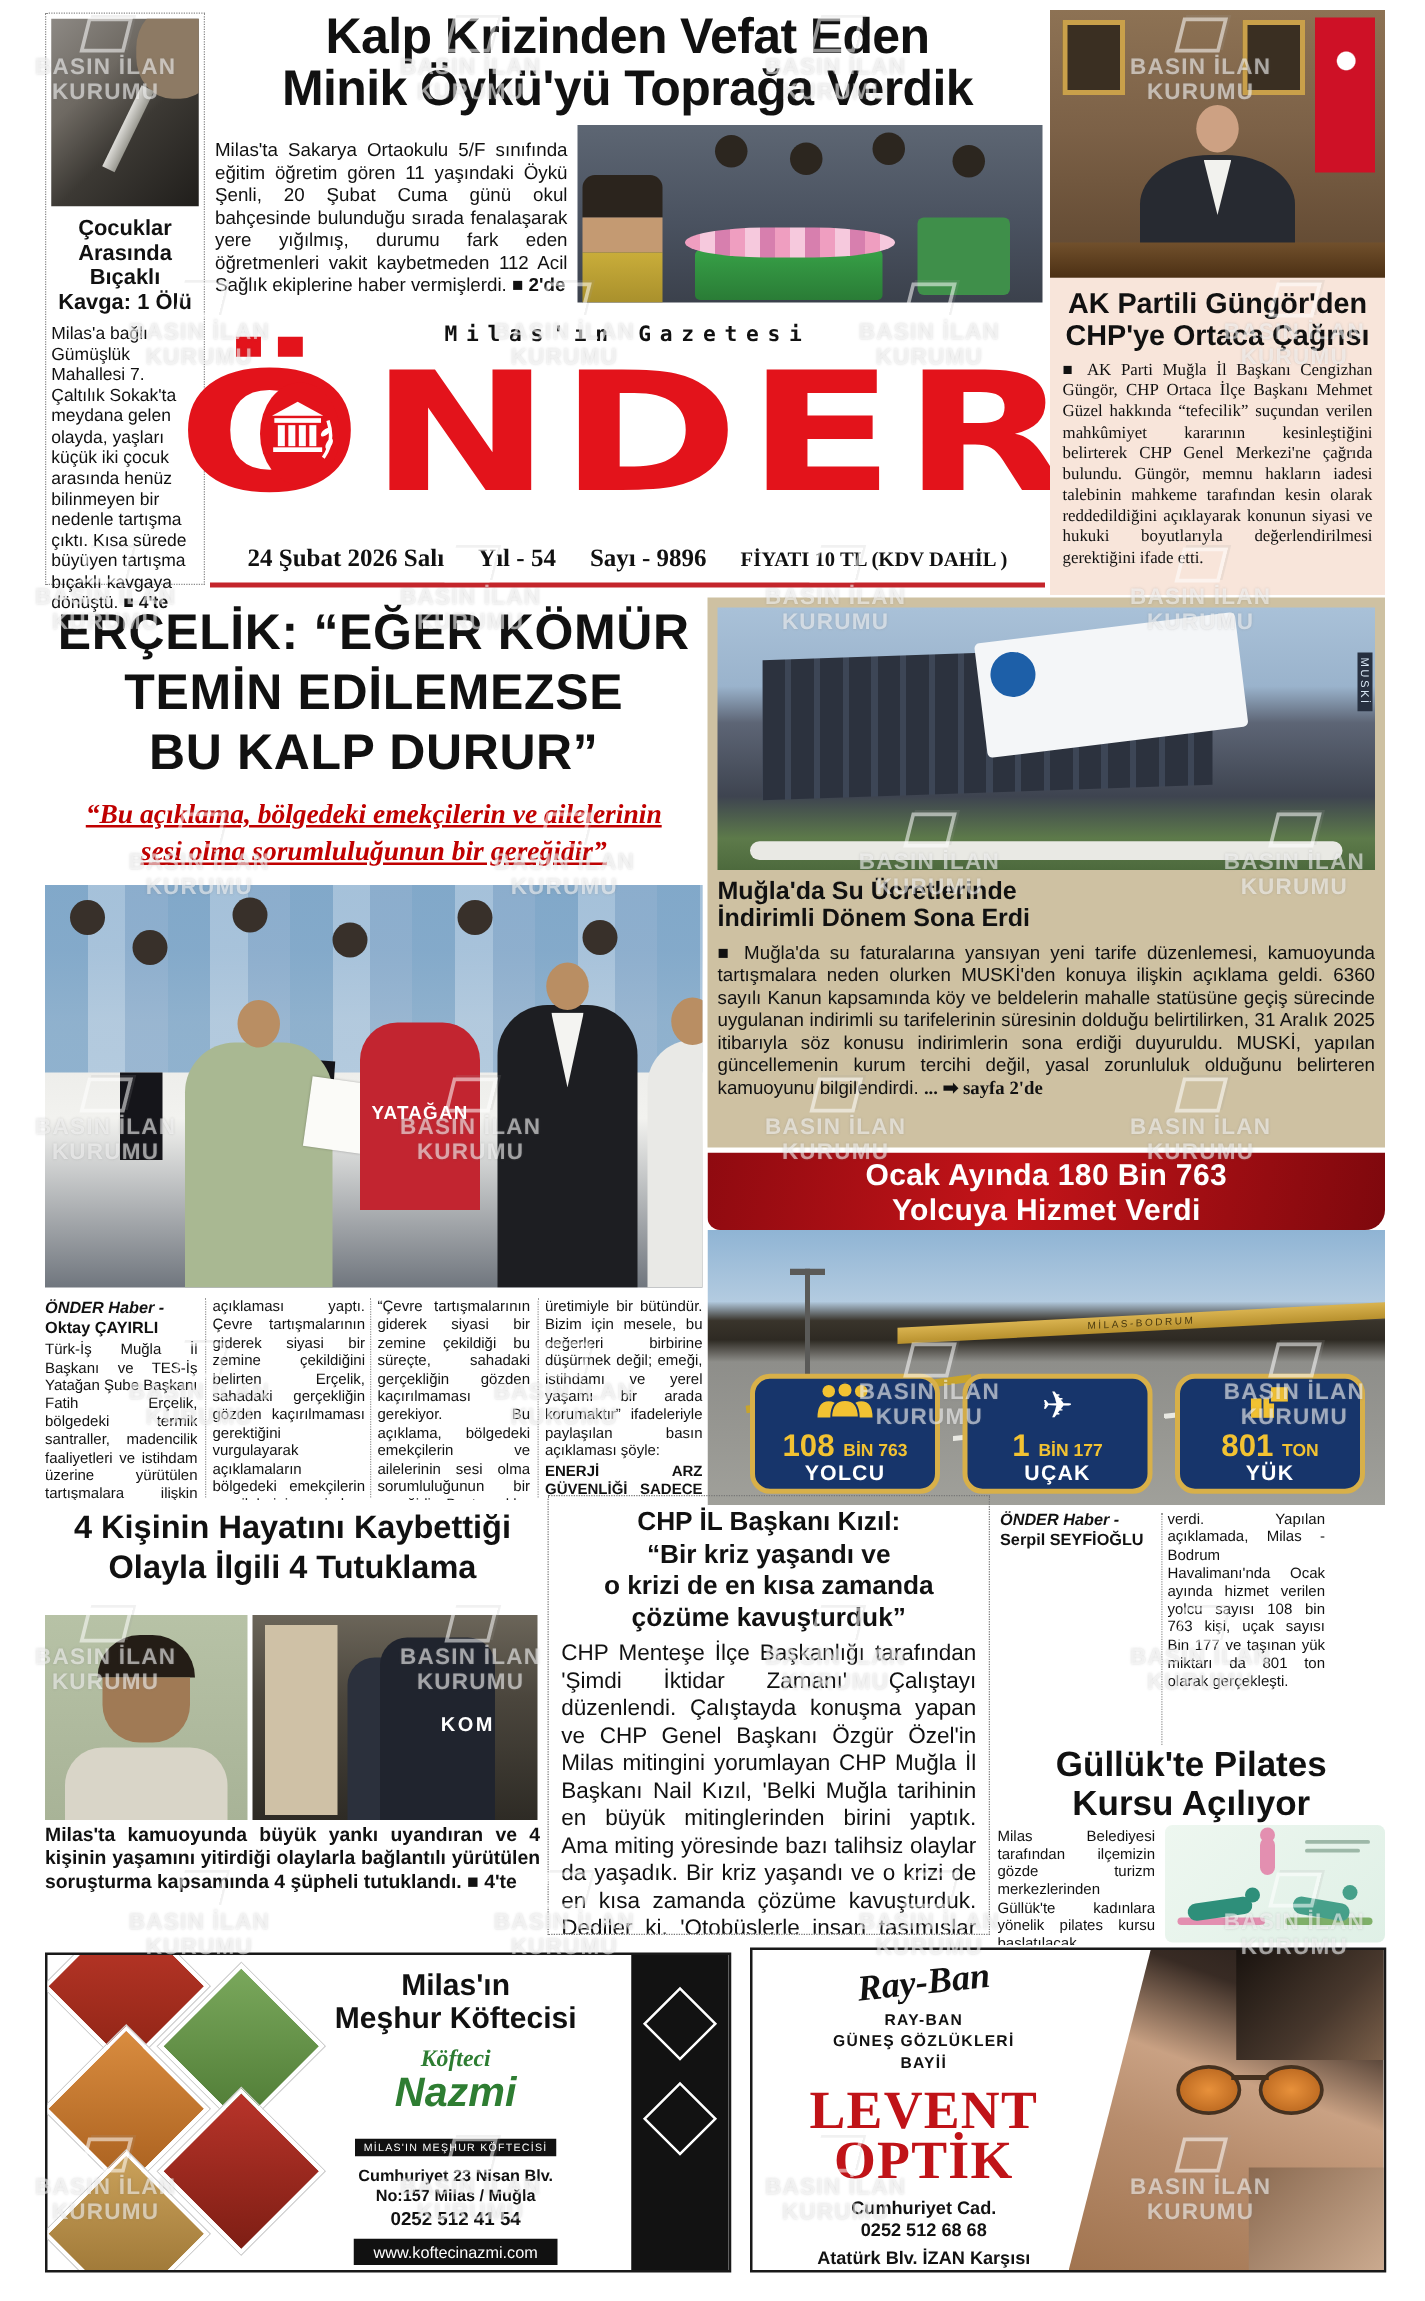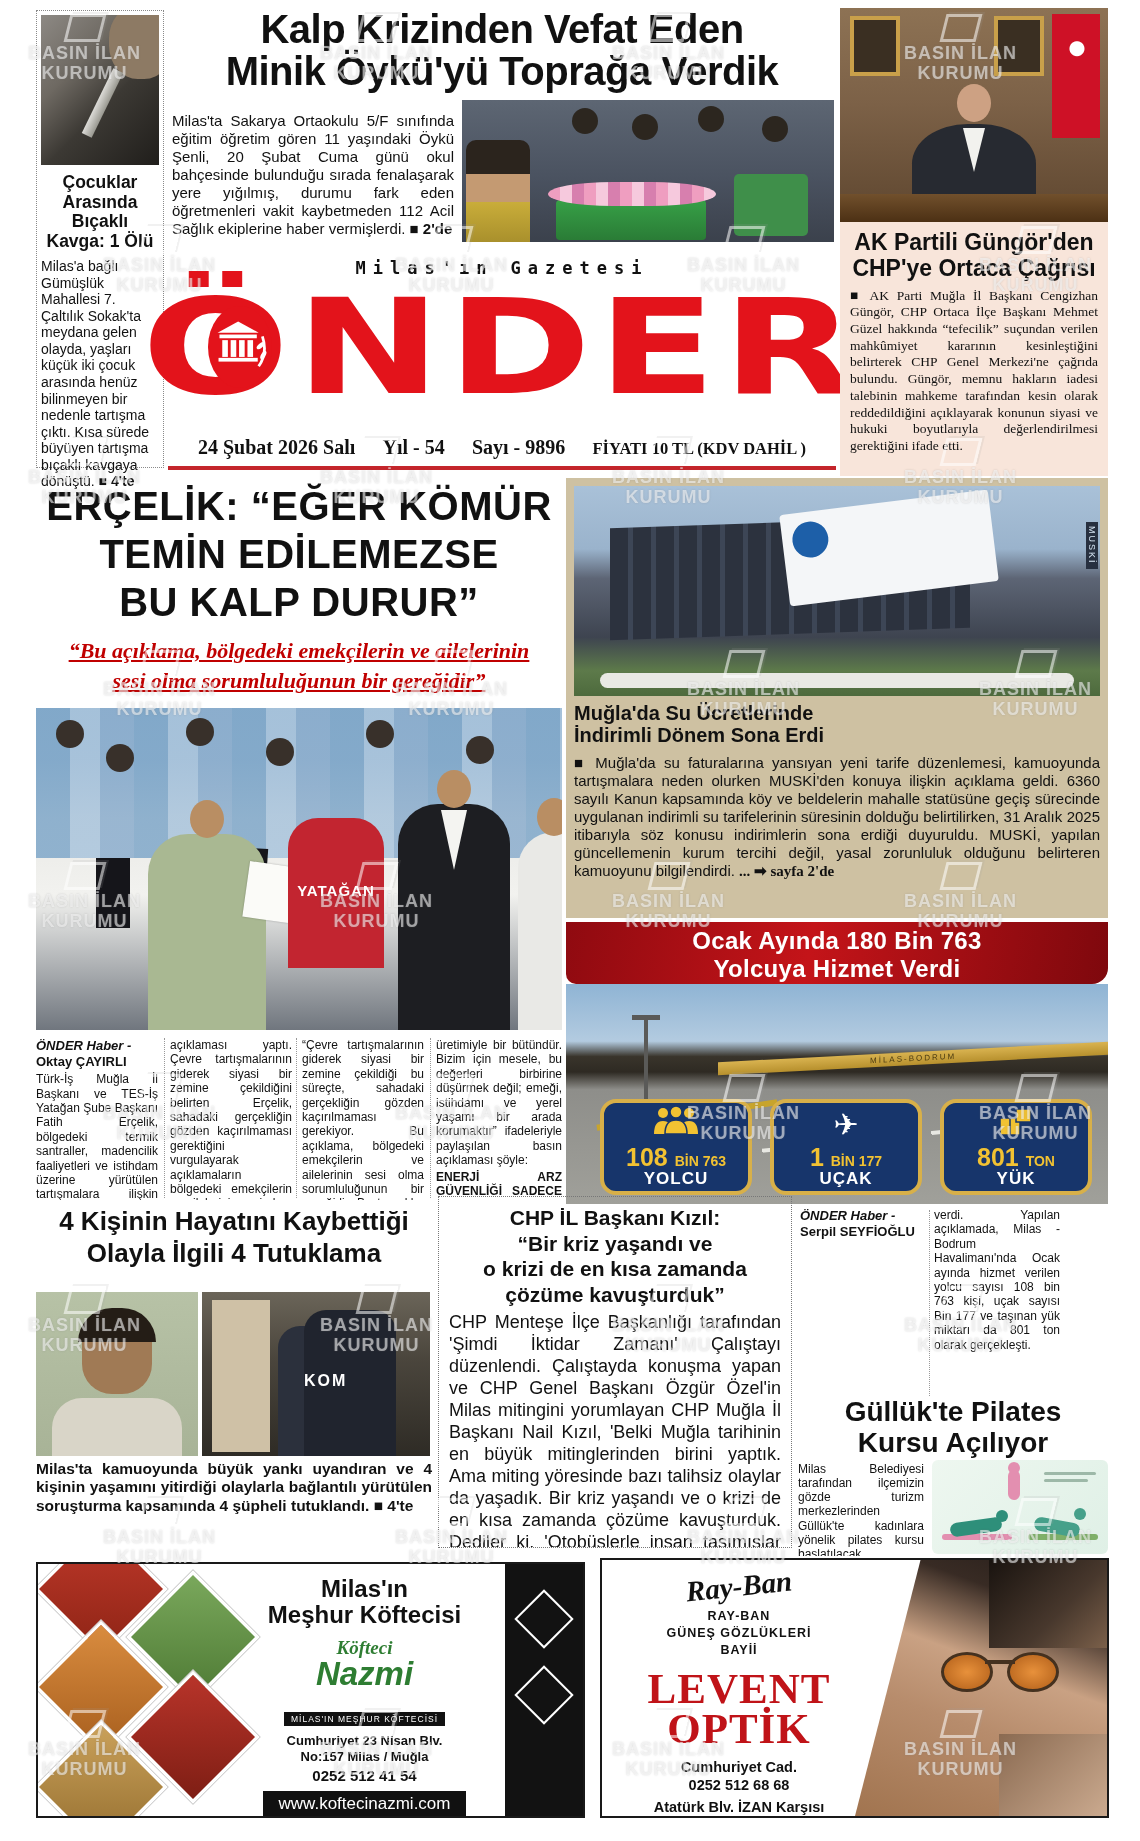--- a/index.html
+++ b/index.html
@@ -165,21 +165,21 @@
       font-size:26px;line-height:1.22;}
   #tut-p1{left:36px;top:1292px;width:162px;height:164px;overflow:hidden;
       background:linear-gradient(180deg,#b7c2a6 0%,#a8b397 100%);}
   #tut-p1 .hair{width:78px;height:34px;background:#241d16;border-radius:40px 40px 0 0;margin:16px auto 0;}
   #tut-p1 .face{width:70px;height:52px;background:#a07a55;border-radius:0 0 30px 30px;margin:0 auto;}
   #tut-p1 .torso{width:130px;height:70px;background:#d9d5c8;border-radius:30px 30px 0 0;margin:4px auto 0;}
   #tut-p2{left:202px;top:1292px;width:228px;height:164px;overflow:hidden;
       background:linear-gradient(180deg,#6b6559 0%,#4b463d 40%,#2e2b25 100%);}
   #tut-p2 .door{position:absolute;left:10px;top:8px;width:58px;height:152px;background:#cfc1a6;}
   #tut-p2 .officer{position:absolute;border-radius:22px 22px 0 0;background:#20242e;color:#fff;
-      font-weight:bold;text-align:left;letter-spacing:2px;}
+      font-weight:bold;text-align:right;letter-spacing:2px;}
   #tut-p2 .o1{right:34px;top:18px;width:92px;height:146px;font-size:16px;padding-top:62px;box-sizing:border-box;}
   #tut-p2 .o2{left:76px;top:34px;width:70px;height:130px;background:#2b303c;}
   #tut-caption{left:36px;top:1460px;width:396px;font-weight:bold;font-size:15.5px;
       line-height:1.18;text-align:justify;}
 
   
   #chp-box{left:438px;top:1196px;width:354px;height:352px;border:1.5px dotted #777;
       padding:8px 10px;box-sizing:border-box;overflow:hidden;}
   .chp-title{text-align:center;font-weight:bold;font-size:21px;line-height:1.22;}
   .chp-body{margin-top:5px;font-size:18px;line-height:1.22;text-align:justify;}
@@ -205,21 +205,21 @@
   #nazmi .strip .wdia{width:38px;height:38px;border:2px solid #fff;transform:rotate(45deg);margin:34px auto;}
   .nz-text{position:absolute;left:196px;right:88px;top:12px;text-align:center;}
   .nz-title{font-weight:bold;font-size:24px;line-height:1.1;}
   .nz-brand-top{font-family:"Liberation Serif",serif;font-style:italic;font-weight:bold;
       color:#2e7d32;font-size:19px;margin-top:9px;line-height:1;}
   .nz-brand{font-style:italic;font-weight:bold;color:#2e7d32;font-size:33px;line-height:1;}
   .nz-brand-sub{display:inline-block;background:#111;color:#fff;font-size:8.5px;
       letter-spacing:1px;padding:2px 7px;margin-top:3px;}
   .nz-addr{font-weight:bold;font-size:13px;line-height:1.25;margin-top:7px;}
   .nz-phone{font-weight:bold;font-size:15px;margin-top:2px;}
-  .nz-web{display:inline-block;background:#111;color:#fff;font-size:17px;
+  .nz-web{display:inline-block;background:#111;color:#fff;font-size:13px;
       padding:3px 16px;margin-top:7px;}
 
   
   #rayban{left:600px;top:1558px;width:505px;height:256px;border:2px solid #191919;
       background:#fff;overflow:hidden;}
   .rb-man{position:absolute;right:0;top:0;width:252px;height:100%;
       clip-path:polygon(26% 0,100% 0,100% 100%,0 100%);
       background:linear-gradient(200deg,#241c18 0%,#382b24 20%,#c9a183 42%,#b78c6c 62%,#a1744f 100%);}
   .rb-glasses{position:absolute;top:92px;left:86px;width:118px;height:36px;}
   .rb-glasses .lens{position:absolute;top:0;width:46px;height:34px;border:3px solid #45311f;

